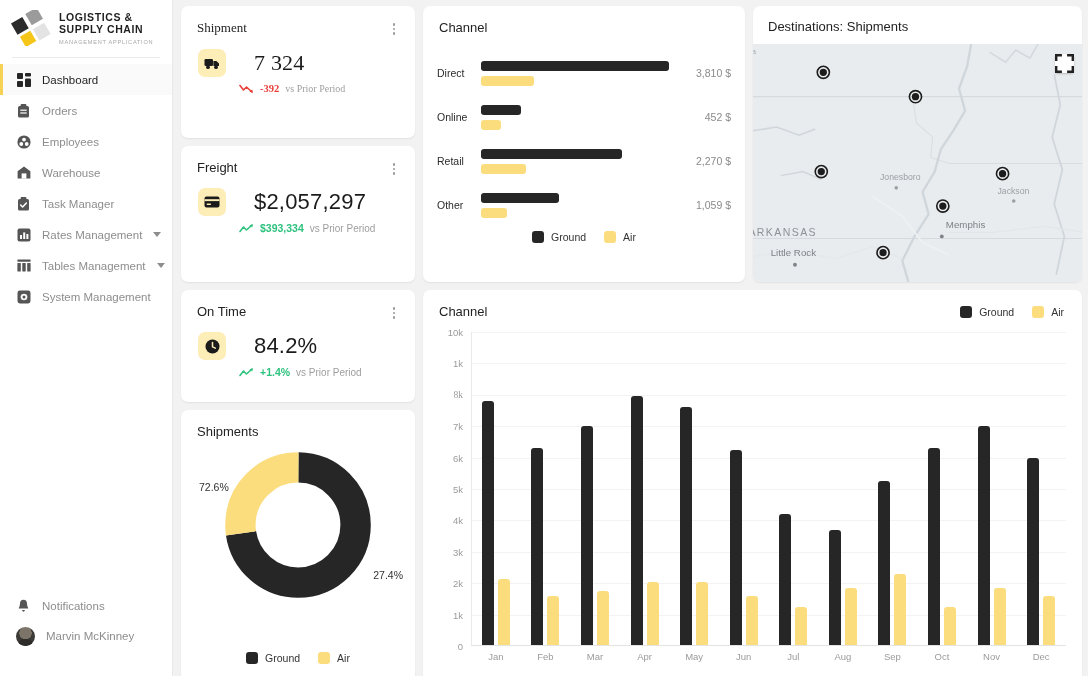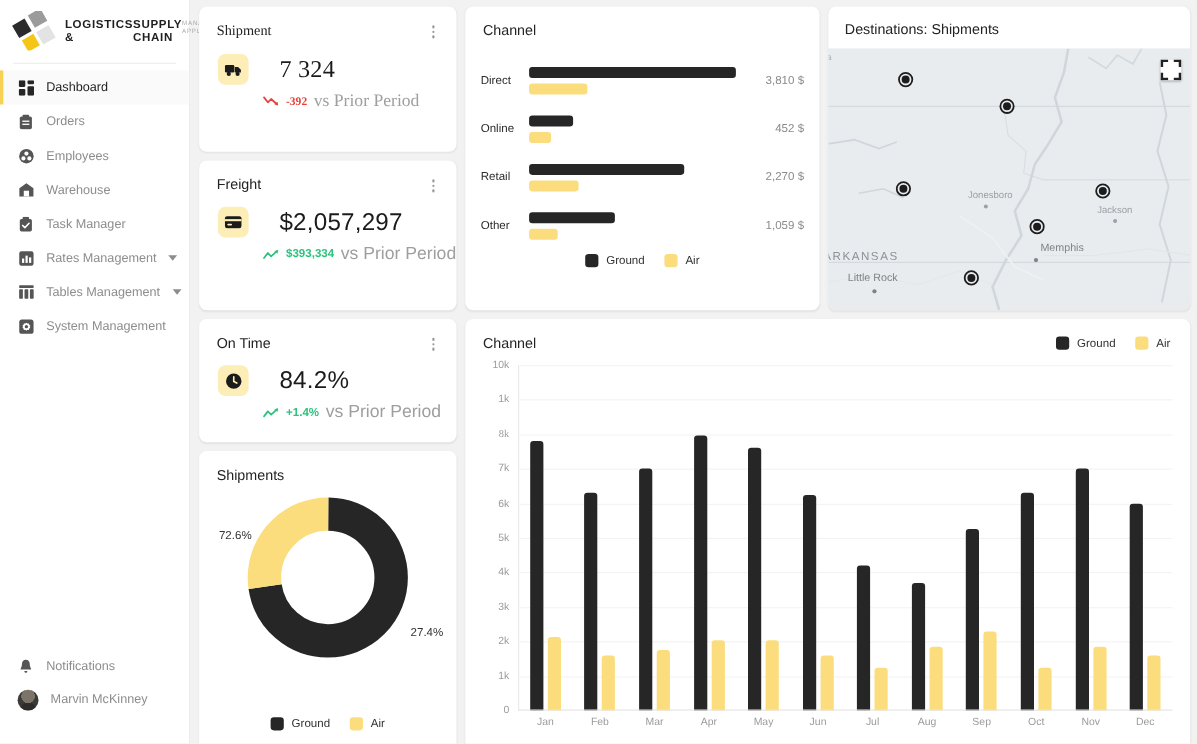--- a/index.html
+++ b/index.html
@@ -12,21 +12,21 @@
   .app { display: flex; width: 1088px; height: 676px; }
 
   
   .sidebar {
     width: 173px; height: 676px; background: #ffffff;
     border-right: 1px solid #e8e8e8;
     display: flex; flex-direction: column; flex: 0 0 173px;
   }
   .brand { display: flex; align-items: center; gap: 7px; padding: 10px 8px 11px 10px; }
   .logo-mark { width: 42px; height: 36px; flex: 0 0 42px; }
-  .brand-text { display: flex; }
+  .brand-text { display: flex; flex-direction: column; }
   .brand-l1, .brand-l2 {
     font-size: 10.5px; font-weight: bold; letter-spacing: .6px;
     color: #1f1f1f; line-height: 12.5px;
   }
   .brand-sub {
     font-size: 5.6px; letter-spacing: .75px; color: #a8a8a8;
     margin-top: 3px; line-height: 7px;
   }
   .nav-sep { height: 1px; background: #ececec; margin: 0 12px 6px 12px; }
 
@@ -92,21 +92,21 @@
   .kpi-row { display: flex; align-items: center; gap: 28px; padding: 13px 0 0 17px; }
   .kpi-ico {
     width: 28px; height: 28px; border-radius: 7px; background: #fdedb6;
     display: flex; align-items: center; justify-content: center; flex: 0 0 28px;
   }
   .kpi-val { font-size: 22px; color: #1b1b1b; letter-spacing: .2px; }
   .kpi-delta { display: flex; align-items: center; gap: 6px; padding: 6px 0 0 58px; }
   .kpi-delta .amt { font-size: 10.5px; font-weight: bold; }
   .kpi-delta .amt.down { color: #e8403a; }
   .kpi-delta .amt.up { color: #2ec27e; }
-  .kpi-delta .txt { font-size: 16px; color: #9e9e9e; }
+  .kpi-delta .txt { font-size: 10px; color: #9e9e9e; }
 
   
   .hbars { padding: 16px 0 0 0; }
   .hrow { display: flex; align-items: center; height: 44px; padding-left: 14px; }
   .hlab { width: 44px; font-size: 10.5px; color: #2b2b2b; flex: 0 0 44px; }
   .htrack { flex: 1; display: flex; flex-direction: column; gap: 5px; padding-right: 8px; }
   .hbar { height: 10px; border-radius: 3px; }
   .hbar.g { background: #262626; }
   .hbar.a { background: #fbdd7e; }
   .hval { width: 62px; flex: 0 0 62px; text-align: right; font-size: 10.5px; color: #8a8a8a; padding-right: 14px; }

